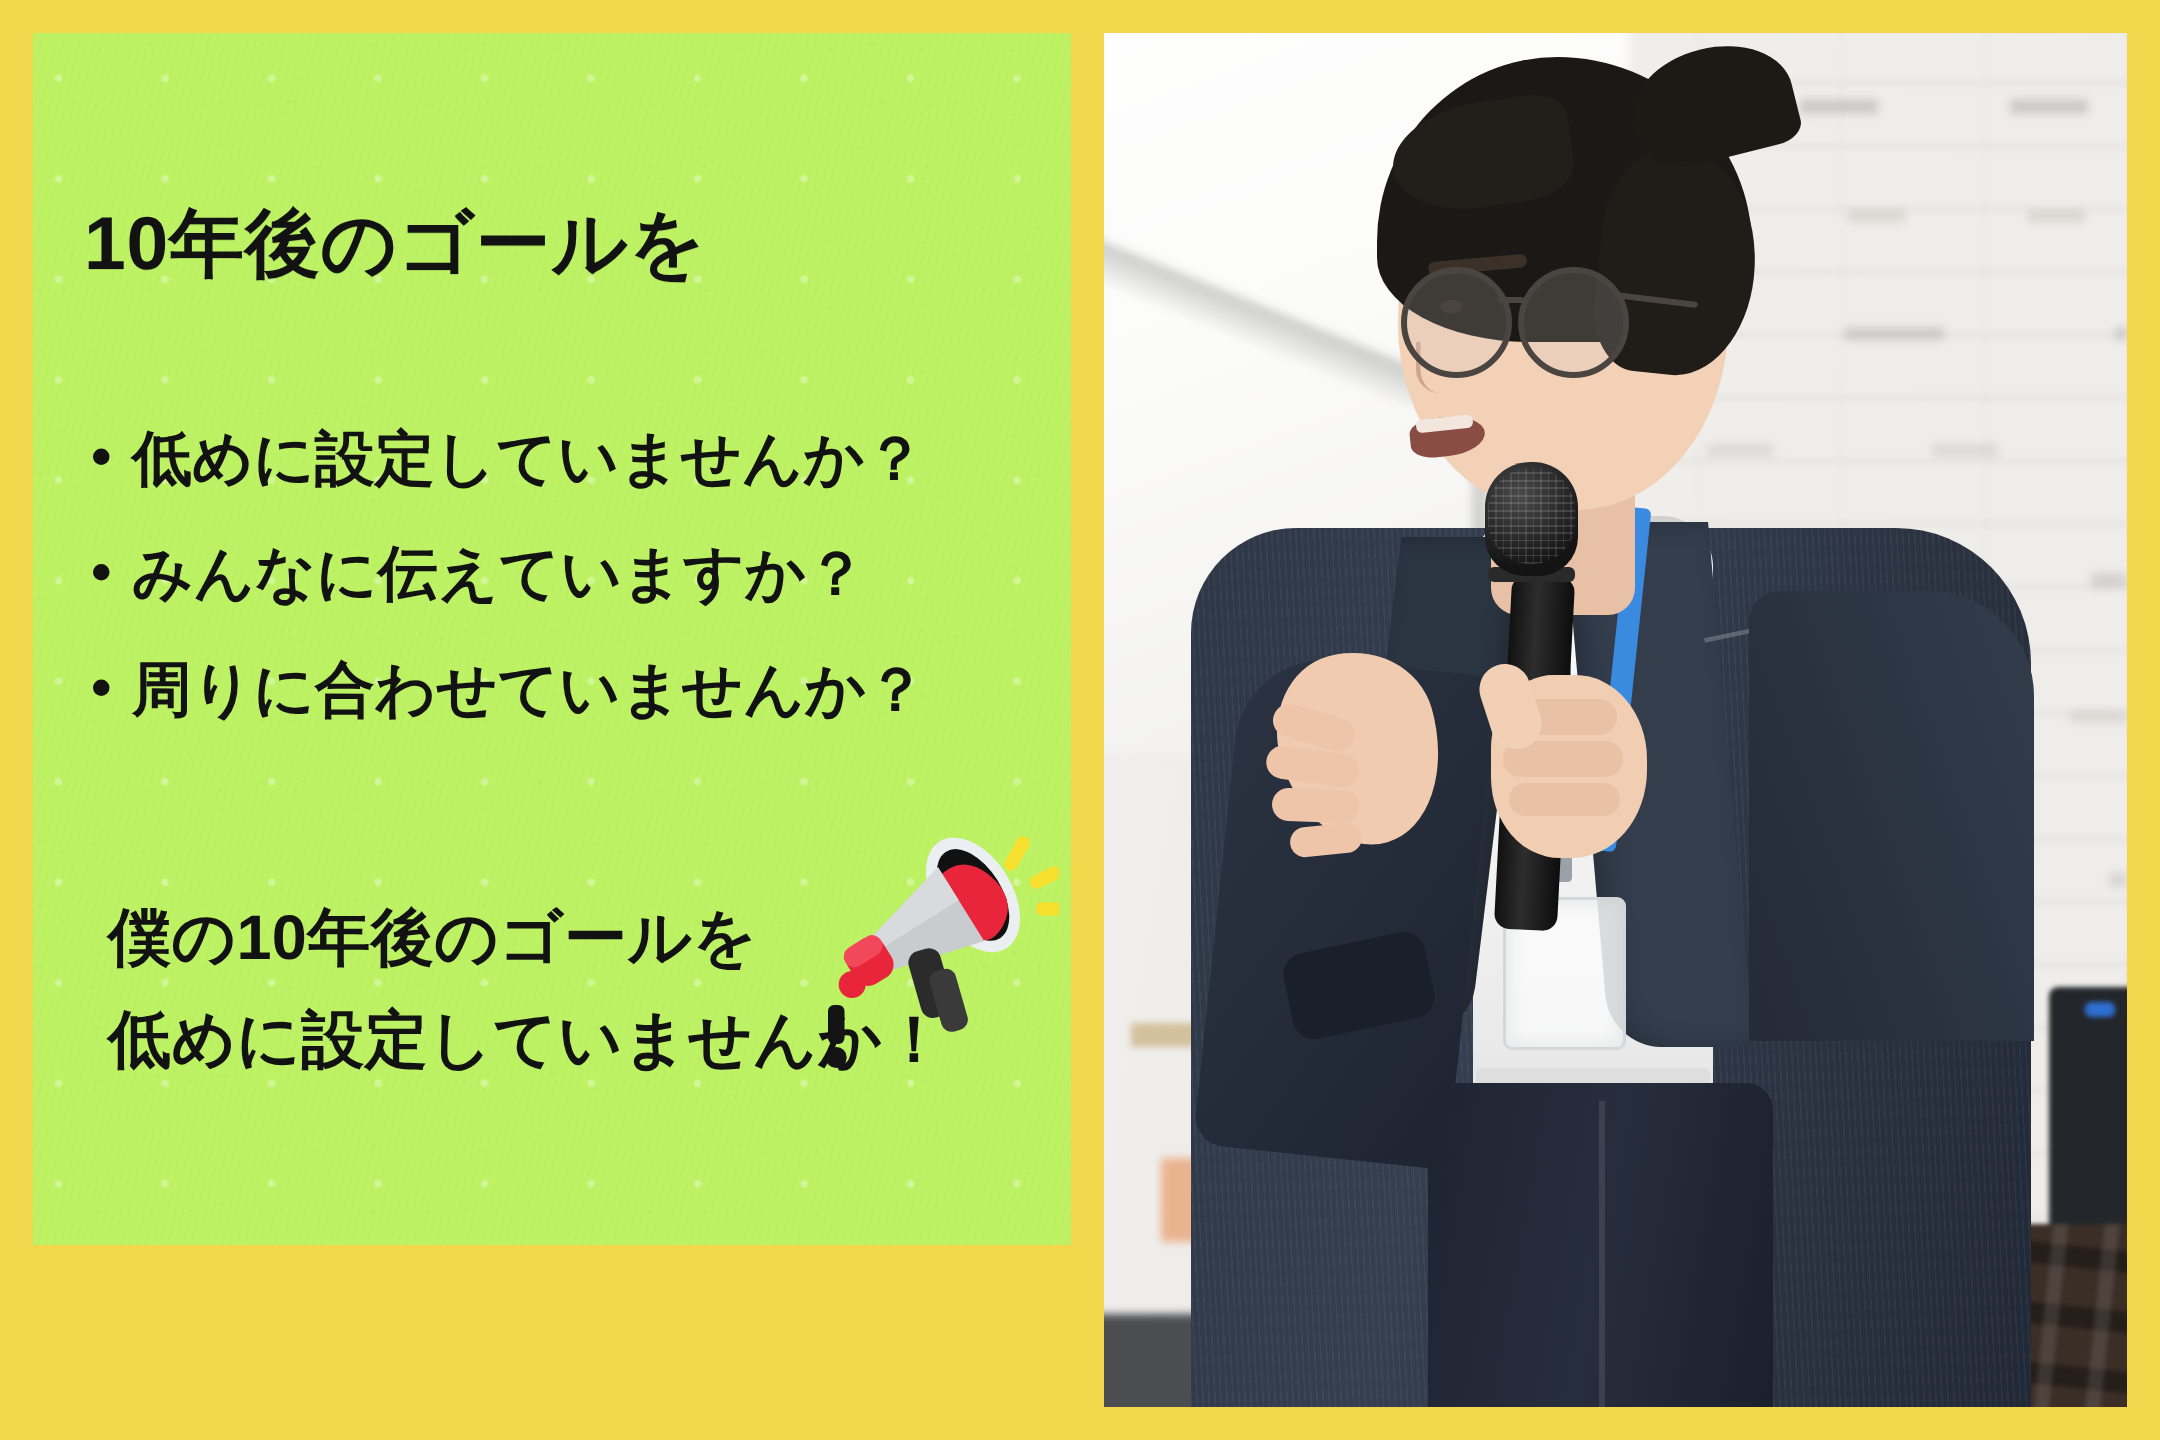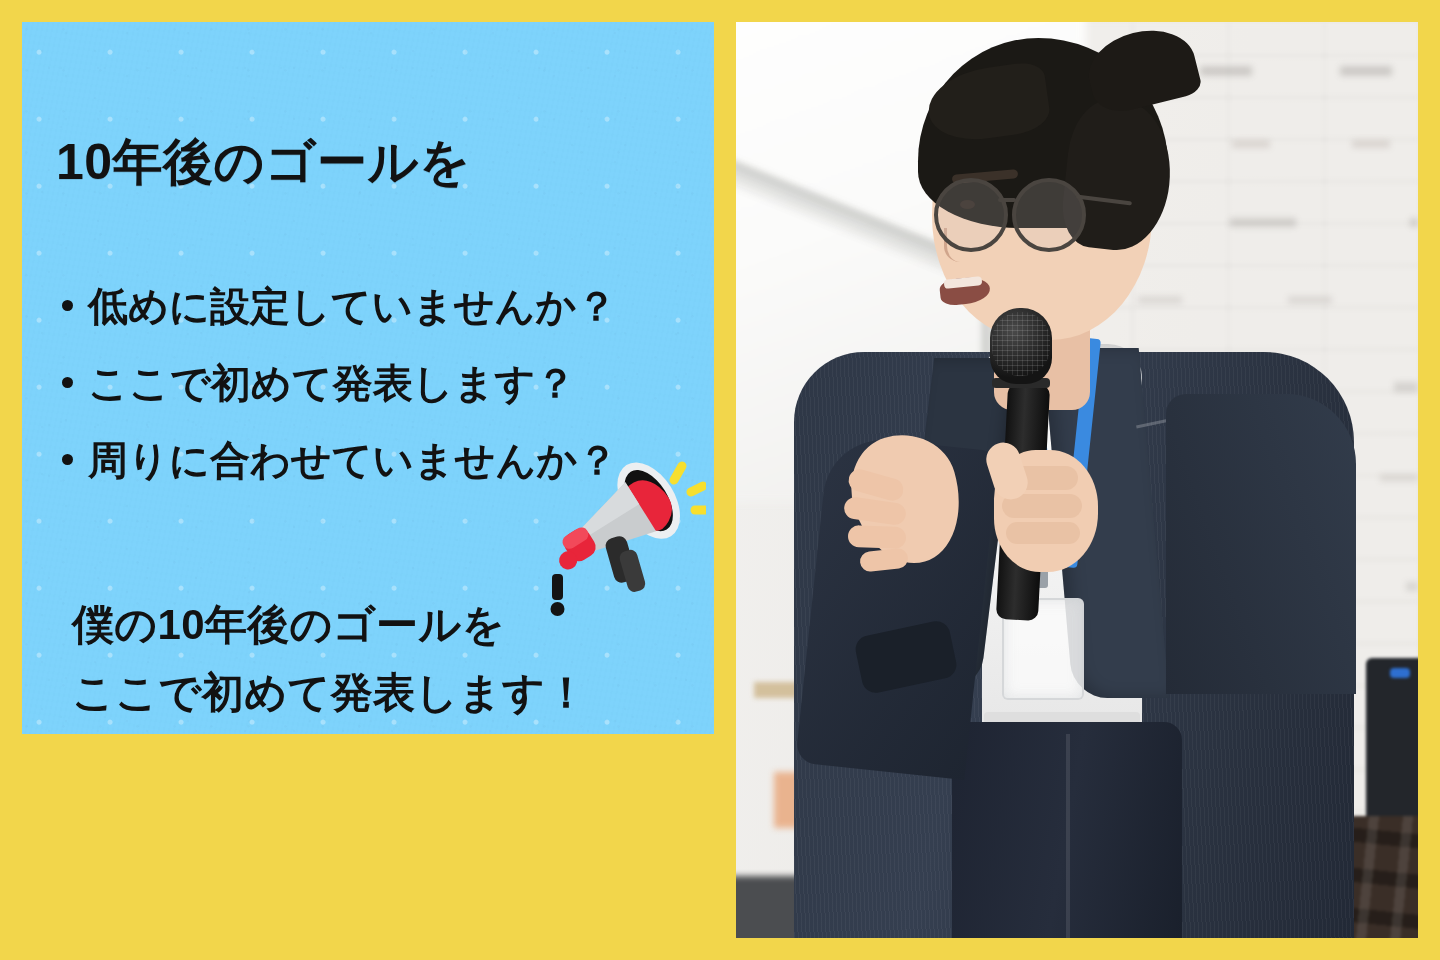--- a/index.html
+++ b/index.html
@@ -23,22 +23,22 @@
     box-sizing: border-box;
     display: flex;
     gap: 22px;
     padding: 22px;
   }
 
   
   .text-panel {
     position: relative;
     width: 692px;
-    height: 712px;
-    background: #7dd3fc;
+    height: 808px;
+    background: #bef264;
     overflow: hidden;
     flex: 0 0 auto;
   }
   
   .paper-grain {
     position: absolute;
     inset: 0;
     pointer-events: none;
     opacity: .55;
     background-image:
@@ -755,31 +755,31 @@
         <span class="hl-line">10年後のゴールを</span>
       </h1>
 
       <ul class="bullets">
         <li class="bullet-item">
           <span class="bullet-dot"></span>
           <span>低めに設定していませんか？</span>
         </li>
         <li class="bullet-item">
           <span class="bullet-dot"></span>
-          <span>ここで初めて発表します？</span>
+          <span>みんなに伝えていますか？</span>
         </li>
         <li class="bullet-item">
           <span class="bullet-dot"></span>
           <span>周りに合わせていませんか？</span>
         </li>
       </ul>
 
       <p class="closing">
         <span class="cl-line">僕の10年後のゴールを</span>
-        <span class="cl-line">ここで初めて発表します！</span>
+        <span class="cl-line">低めに設定していませんか！</span>
       </p>
     </div>
 
     <div class="megaphone">
       <svg viewBox="0 0 160 170" xmlns="http://www.w3.org/2000/svg">
 
         <g stroke="#f7df2e" stroke-width="9" stroke-linecap="round">
           <line x1="128" y1="24" x2="136" y2="10"></line>
           <line x1="145" y1="36" x2="157" y2="30"></line>
           <line x1="149" y1="54" x2="160" y2="54"></line>

